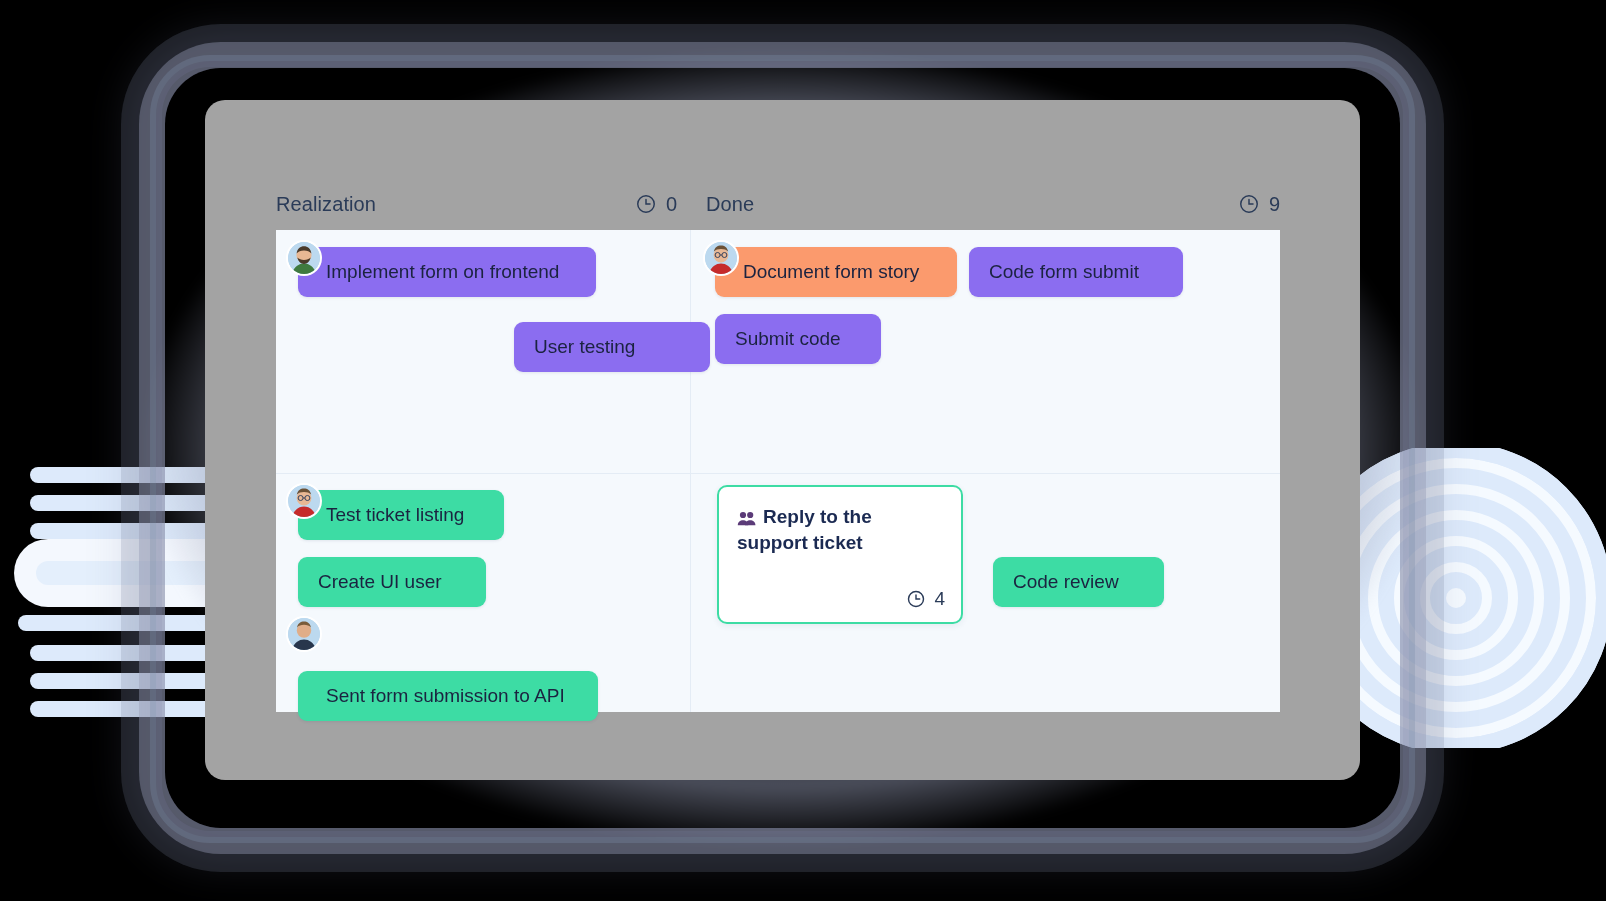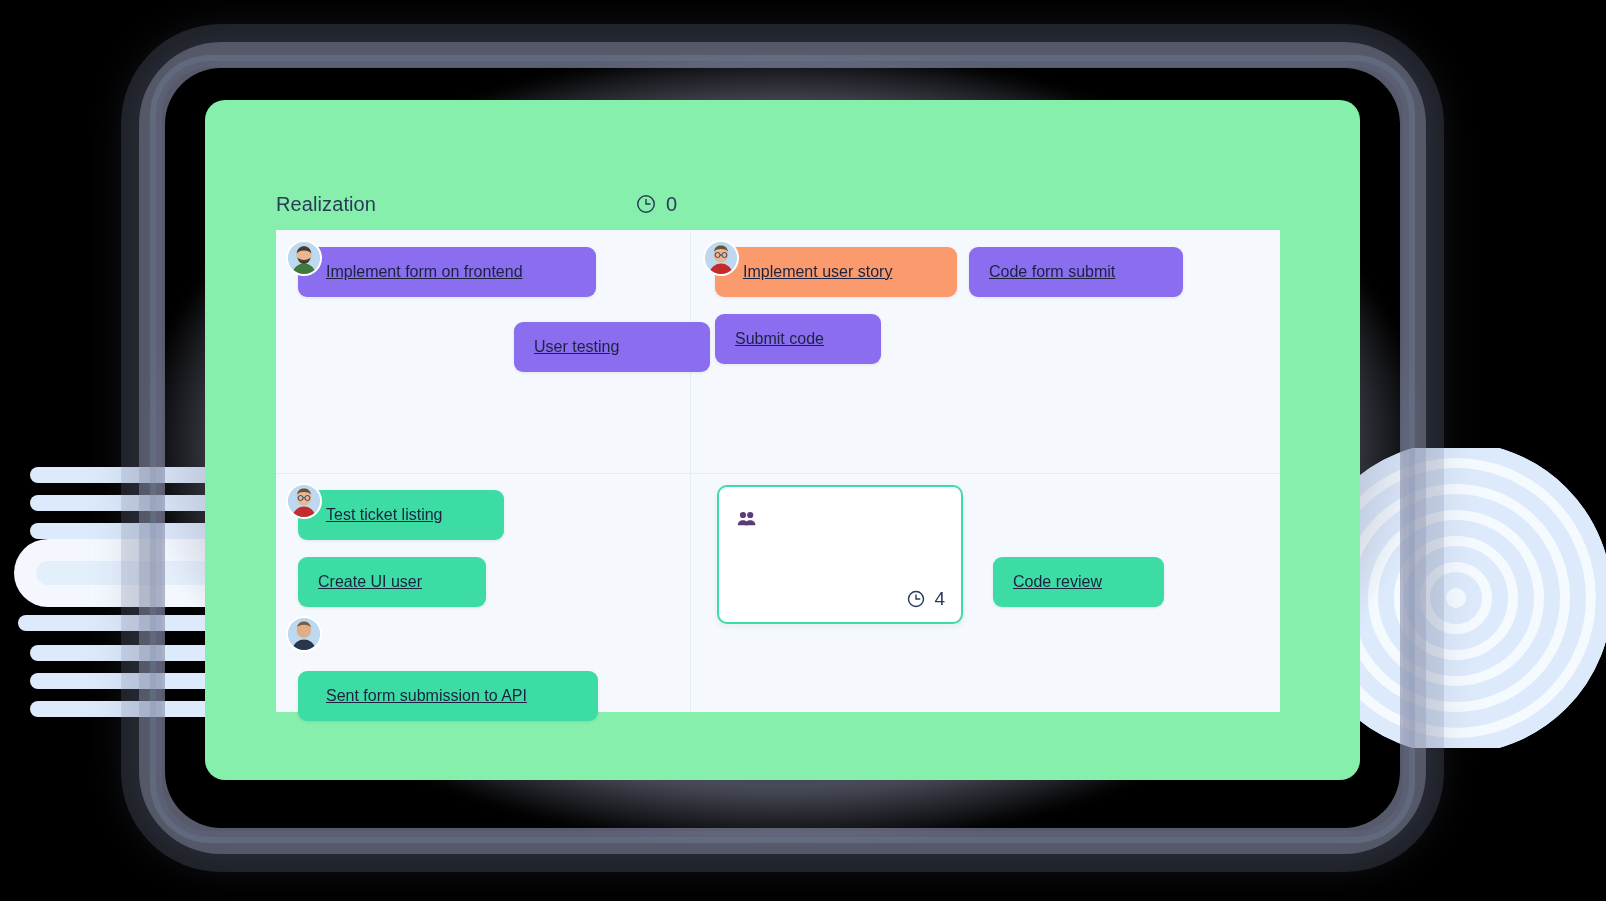--- a/index.html
+++ b/index.html
@@ -98,21 +98,21 @@
                 inset 0 0 0 12px rgba(110,110,170,0.16);
   }
 
   
   .window {
     position: absolute;
     left: 205px;
     top: 100px;
     width: 1155px;
     height: 680px;
-    background: #86efac;
+    background: #a3a3a3;
     border-radius: 20px;
   }
 
   
   .board-headers {
     position: absolute;
     left: 71px;
     top: 88px;
     width: 1004px;
     height: 42px;
@@ -176,25 +176,24 @@
   .quad.q3 { left: 0px;   top: 244px; width: 414px; height: 238px; }
   .quad.q4 { left: 415px; top: 244px; width: 589px; height: 238px; }
 
   .card {
     position: absolute;
     display: flex;
     align-items: center;
     border-radius: 9px;
     box-sizing: border-box;
     padding: 0 20px;
-    font-size: 16px;
+    font-size: 19px;
     color: #1b2340;
     white-space: nowrap;
     box-shadow: 0 1px 3px rgba(40,50,90,0.10);
-    text-decoration: underline;
   }
   .card.purple { background: #8b6df0; }
   .card.orange { background: #fb9a6d; }
   .card.green  { background: #3ddca4; }
 
   .card.has-avatar { padding-left: 28px; }
 
   .avatar {
     position: absolute;
     width: 32px;
@@ -287,20 +286,32 @@
           <span class="clock">
             <svg width="22" height="22" viewBox="0 0 24 24" fill="none" stroke="#2a3b58" stroke-width="1.6" stroke-linecap="round">
               <circle cx="12" cy="12" r="9"></circle>
               <path d="M12 7.2 V12 H16.4"></path>
             </svg>
           </span>
           <span class="col-count">0</span>
         </span>
       </div>
 
+      <div class="col-head right">
+        <span class="col-title">Done</span>
+        <span class="col-meta">
+          <span class="clock">
+            <svg width="22" height="22" viewBox="0 0 24 24" fill="none" stroke="#2a3b58" stroke-width="1.6" stroke-linecap="round">
+              <circle cx="12" cy="12" r="9"></circle>
+              <path d="M12 7.2 V12 H16.4"></path>
+            </svg>
+          </span>
+          <span class="col-count">9</span>
+        </span>
+      </div>
     </div>
 
     <div class="board">
       <div class="v-divider"></div>
       <div class="h-divider"></div>
 
       <div class="quad q1">
         <div class="avatar" style="left:12px; top:12px;">
           <svg width="32" height="32" viewBox="0 0 32 32">
             <circle cx="16" cy="16" r="16" fill="#bcd9ef"></circle>
@@ -326,21 +337,21 @@
             <circle cx="16" cy="13" r="7.4" fill="#e8b894"></circle>
             <path d="M8.8 9.6C9.6 5.2 12.6 3.4 16 3.4s6.4 1.8 7.2 6.2c-1.6-1.8-4.2-2.6-7.2-2.6S10.4 7.8 8.8 9.6Z" fill="#6b5136"></path>
             <g stroke="#34425e" stroke-width="1" fill="none">
               <circle cx="12.6" cy="13" r="2.5"></circle>
               <circle cx="19.4" cy="13" r="2.5"></circle>
               <path d="M15.1 13h1.8"></path>
             </g>
           </svg>
         </div>
         <div class="card orange has-avatar" style="left:24px; top:17px; width:242px; height:50px;">
-          <span>Implement user story</span>
+          <span>Document form story</span>
         </div>
         <div class="card purple" style="left:278px; top:17px; width:214px; height:50px;">
           <span>Code form submit</span>
         </div>
         <div class="card purple" style="left:24px; top:84px; width:166px; height:50px;">
           <span>Submit code</span>
         </div>
       </div>
 
       <div class="quad q3">
@@ -380,21 +391,21 @@
 
         <div class="card-hl" style="left:26px; top:11px; width:246px; height:139px;">
           <span class="card-hl-title">
             <span class="people-ico">
               <svg width="19" height="15" viewBox="0 0 19 15">
                 <circle cx="6" cy="4" r="3.1" fill="#5b3b78"></circle>
                 <circle cx="13.2" cy="4" r="3.1" fill="#5b3b78"></circle>
                 <path d="M0.8 14.2c0-3.2 2.4-5 5.2-5s5.2 1.8 5.2 5Z" fill="#5b3b78"></path>
                 <path d="M8 14.2c0-3.2 2.4-5 5.2-5s5.2 1.8 5.2 5Z" fill="#5b3b78"></path>
               </svg>
-            </span>
+            </span><span>Reply to the support ticket</span>
           </span>
           <span class="card-hl-foot">
             <span class="clock">
               <svg width="20" height="20" viewBox="0 0 24 24" fill="none" stroke="#2a3b58" stroke-width="1.7" stroke-linecap="round">
                 <circle cx="12" cy="12" r="9"></circle>
                 <path d="M12 7.2 V12 H16.4"></path>
               </svg>
             </span>
             <span class="num">4</span>
           </span>

